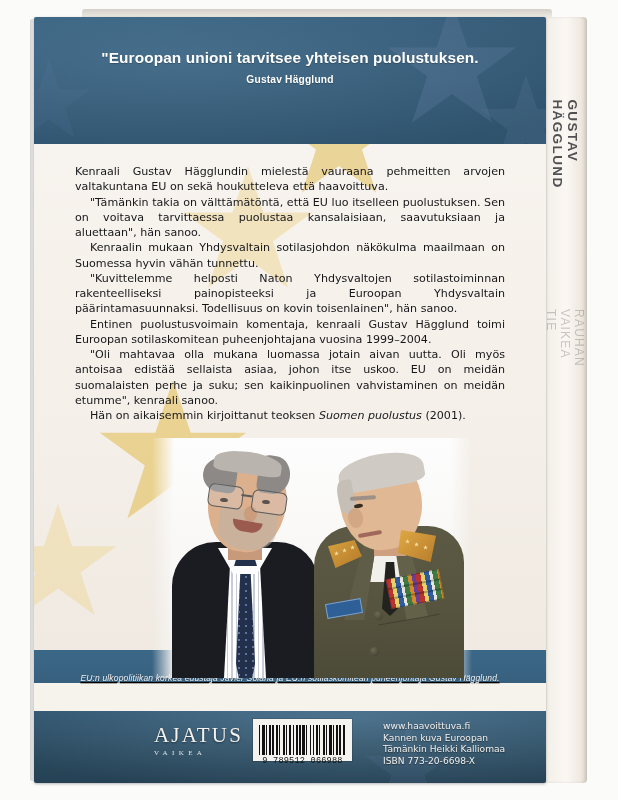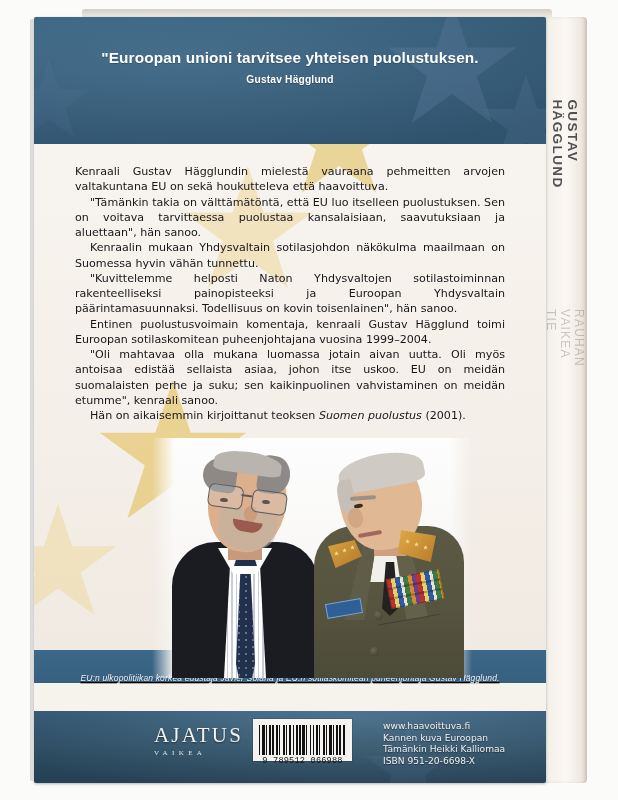--- a/index.html
+++ b/index.html
@@ -346,19 +346,19 @@
 
         <div class="barcode">
           <div class="bc-bars"></div>
           <div class="bc-num">9  789512  066988</div>
         </div>
 
         <div class="pubinfo">
           <div>www.haavoittuva.fi</div>
           <div>Kannen kuva Euroopan</div>
           <div>Tämänkin Heikki Kalliomaa</div>
-          <div>ISBN 951-20-6698-X</div>
+          <div>ISBN 773-20-6698-X</div>
         </div>
       </div>
 
     </div>
   </div>
 </div>
 
 </body></html>

